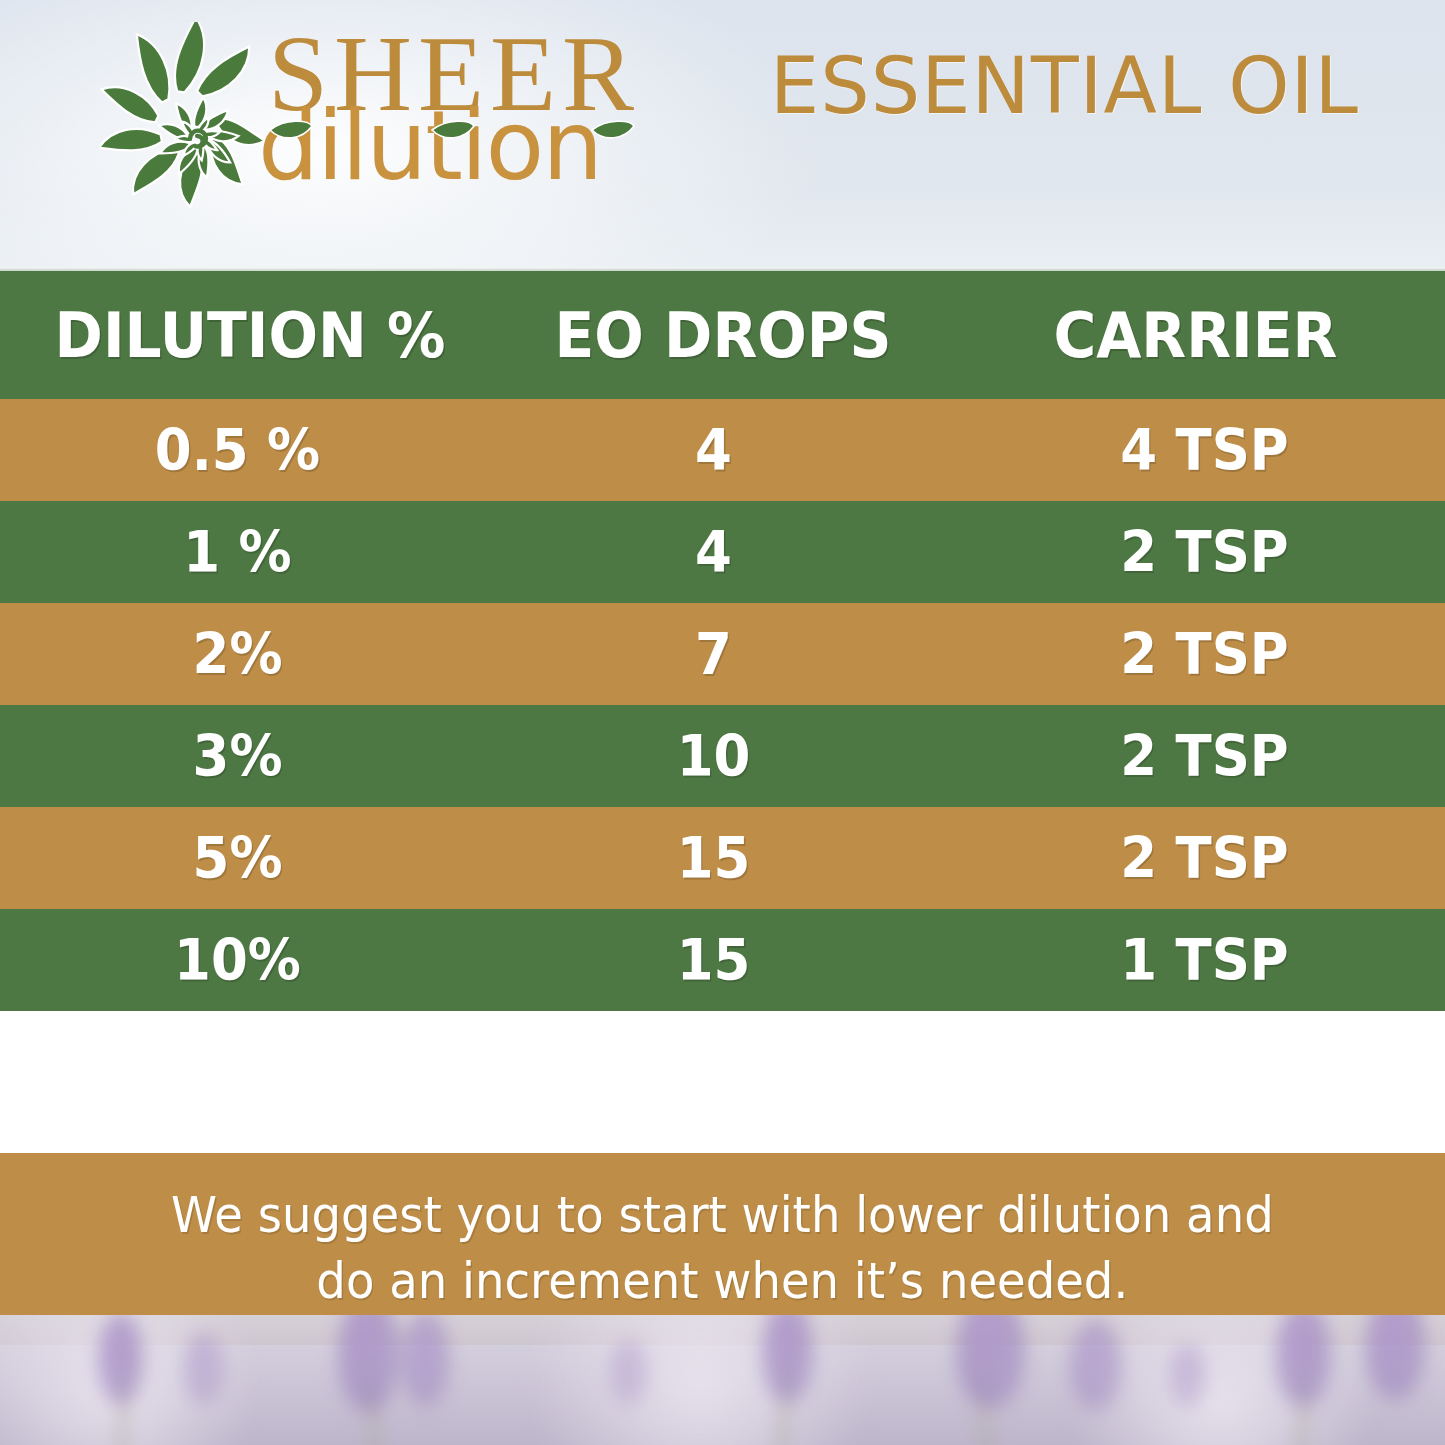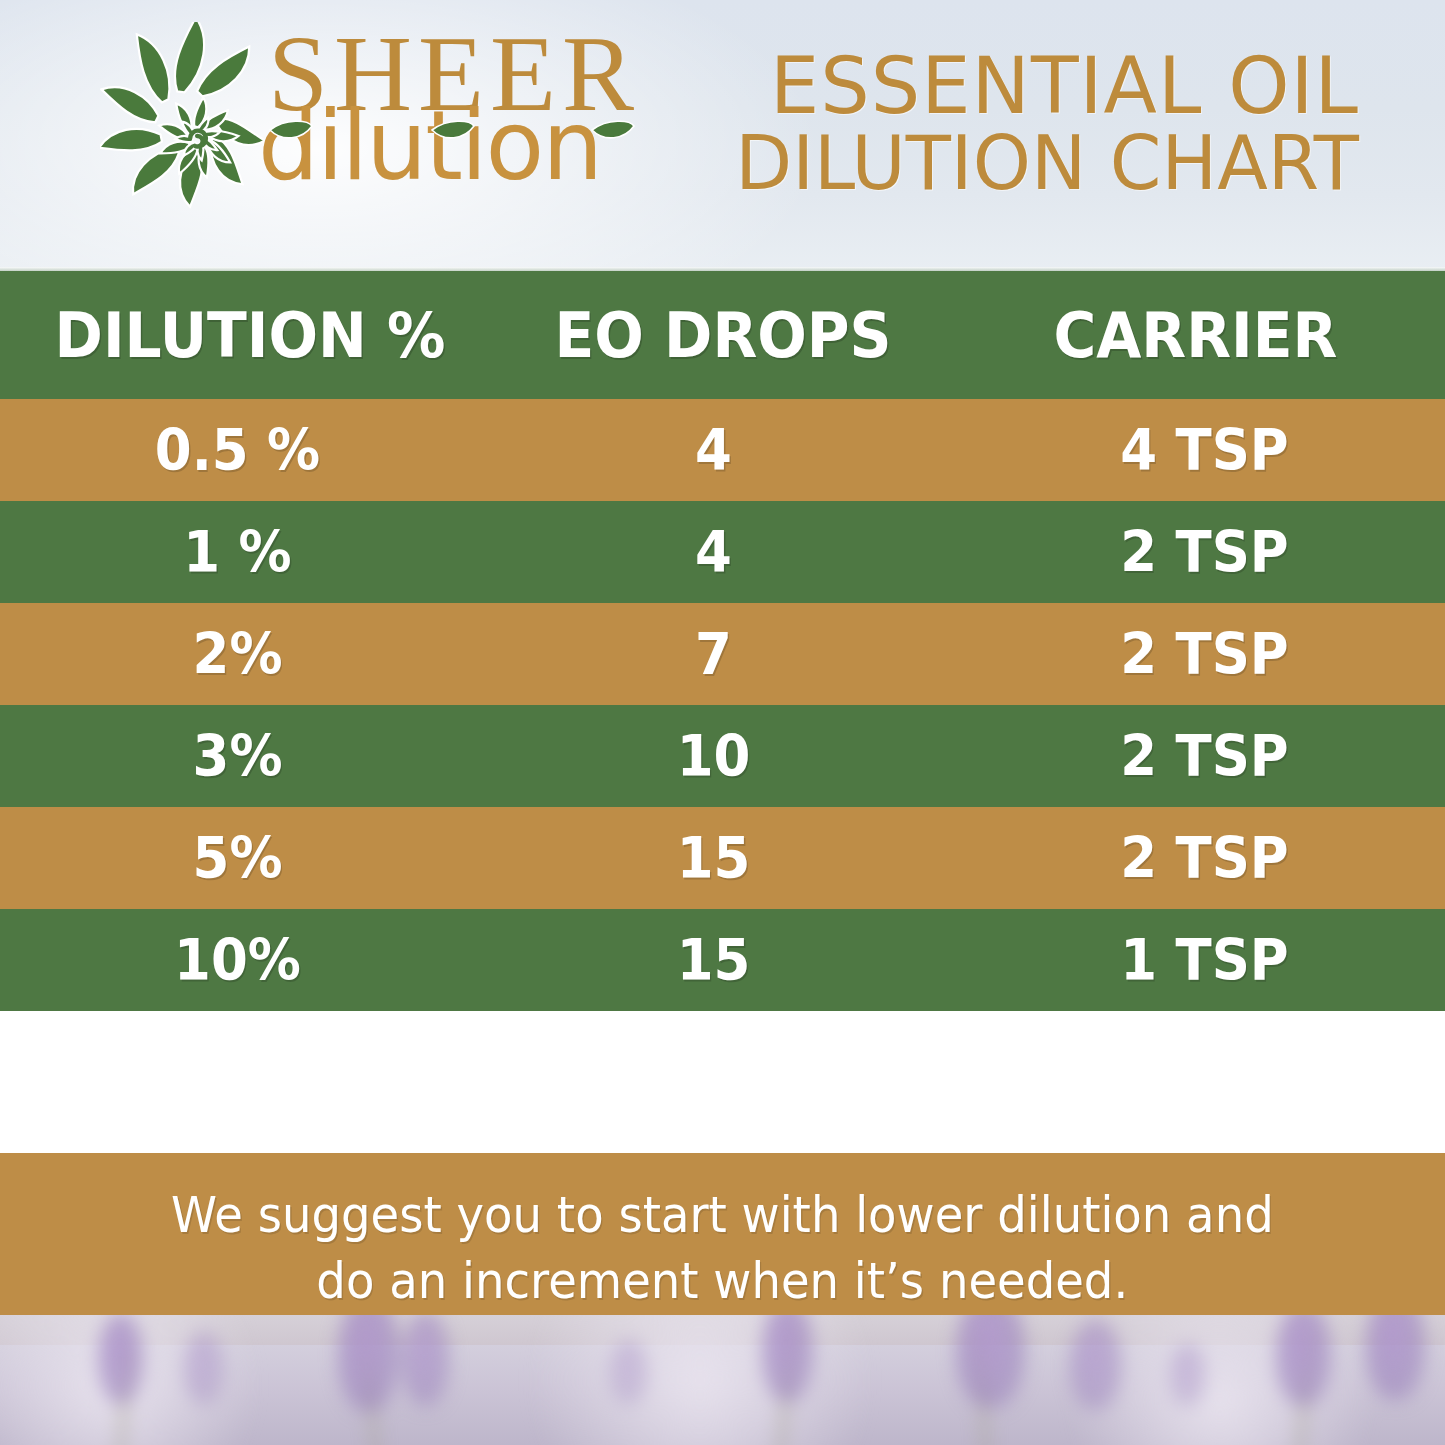--- a/index.html
+++ b/index.html
@@ -237,21 +237,20 @@
             <path d="M14,34 C30,22 52,24 56,30 C46,44 26,46 14,34 Z"></path>
             <path d="M176,34 C192,22 214,24 218,30 C208,44 188,46 176,34 Z"></path>
             <path d="M336,34 C352,22 374,24 378,30 C368,44 348,46 336,34 Z"></path>
           </g>
         </svg>
       </div>
     </div>
 
     <div class="title-block">
       <div class="title-line1">ESSENTIAL OIL</div>
-      <div class="title-line2">DILUTION CHART</div>
     </div>
   </div>
 
   <div class="table">
 
     <div class="row head green">
       <div class="cell c1">DILUTION %</div>
       <div class="cell c2">EO DROPS</div>
       <div class="cell c3">CARRIER</div>
     </div>

